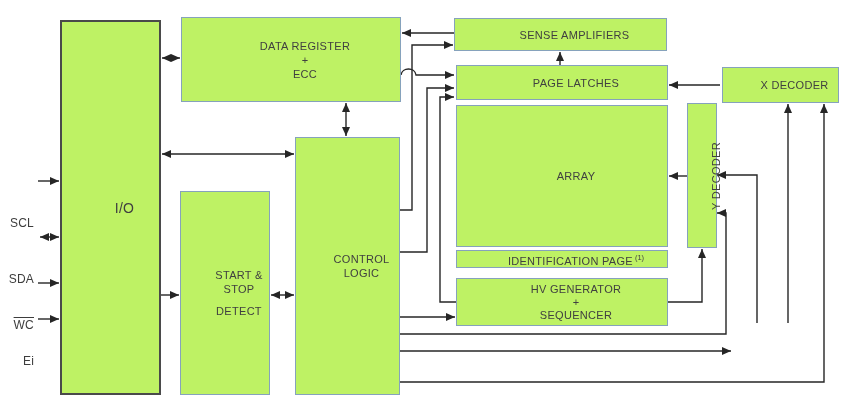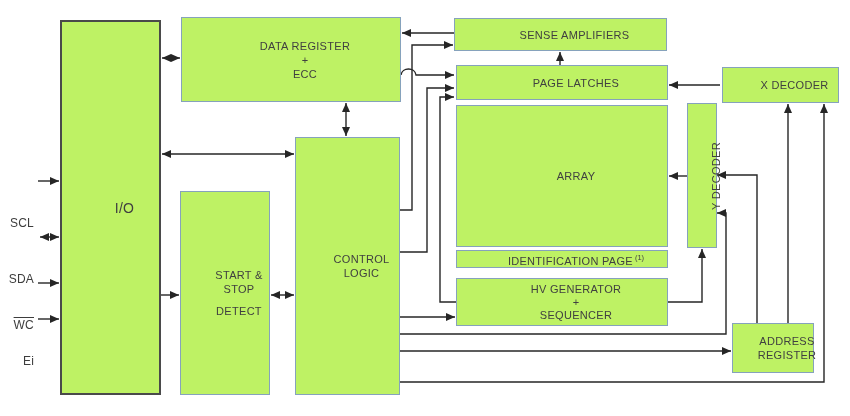--- a/index.html
+++ b/index.html
@@ -119,18 +119,14 @@
   </div>
 
   <div class="block" style="left:722px;top:67px;width:117px;height:36px">
     <span>X DECODER</span>
   </div>
 
   <div class="block" style="left:687px;top:103px;width:29px;height:145px">
     <span class="rot">Y DECODER</span>
   </div>
 
-  <div class="block" style="left:732px;top:323px;width:82px;height:50px">
-    <span>ADDRESS</span>
-    <span>REGISTER</span>
-  </div>
 
 </div>
 
 </body></html>

